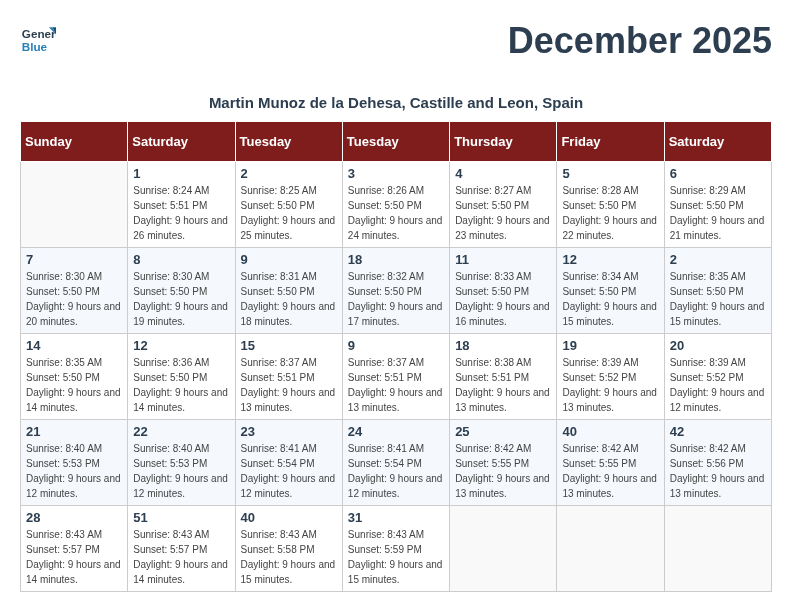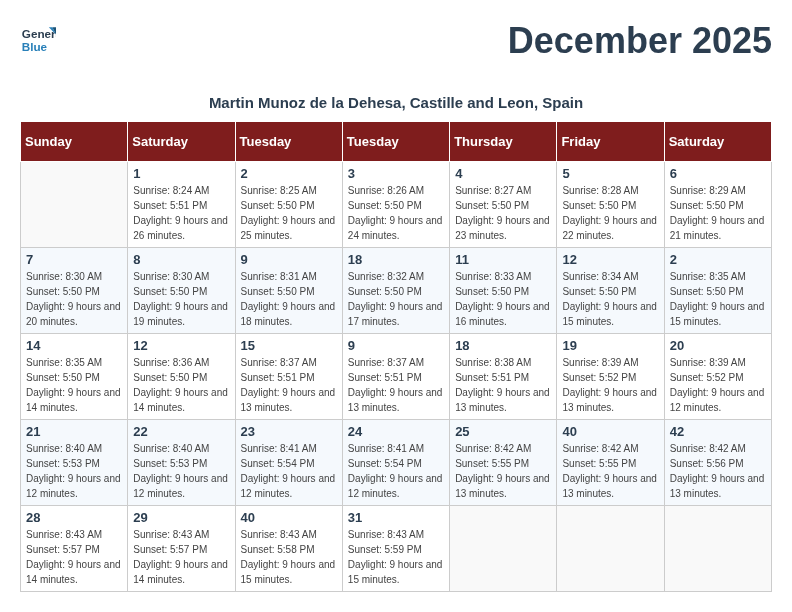--- a/index.html
+++ b/index.html
@@ -227,21 +227,21 @@
           <div class="day-number">42</div>
           <div class="day-info">Sunrise: 8:42 AM<br>Sunset: 5:56 PM<br>Daylight: 9 hours and 13 minutes.</div>
         </td>
       </tr>
       <tr>
         <td>
           <div class="day-number">28</div>
           <div class="day-info">Sunrise: 8:43 AM<br>Sunset: 5:57 PM<br>Daylight: 9 hours and 14 minutes.</div>
         </td>
         <td>
-          <div class="day-number">29</div>
+          <div class="day-number">51</div>
           <div class="day-info">Sunrise: 8:43 AM<br>Sunset: 5:57 PM<br>Daylight: 9 hours and 14 minutes.</div>
         </td>
         <td>
           <div class="day-number">40</div>
           <div class="day-info">Sunrise: 8:43 AM<br>Sunset: 5:58 PM<br>Daylight: 9 hours and 15 minutes.</div>
         </td>
         <td>
           <div class="day-number">31</div>
           <div class="day-info">Sunrise: 8:43 AM<br>Sunset: 5:59 PM<br>Daylight: 9 hours and 15 minutes.</div>
         </td>

